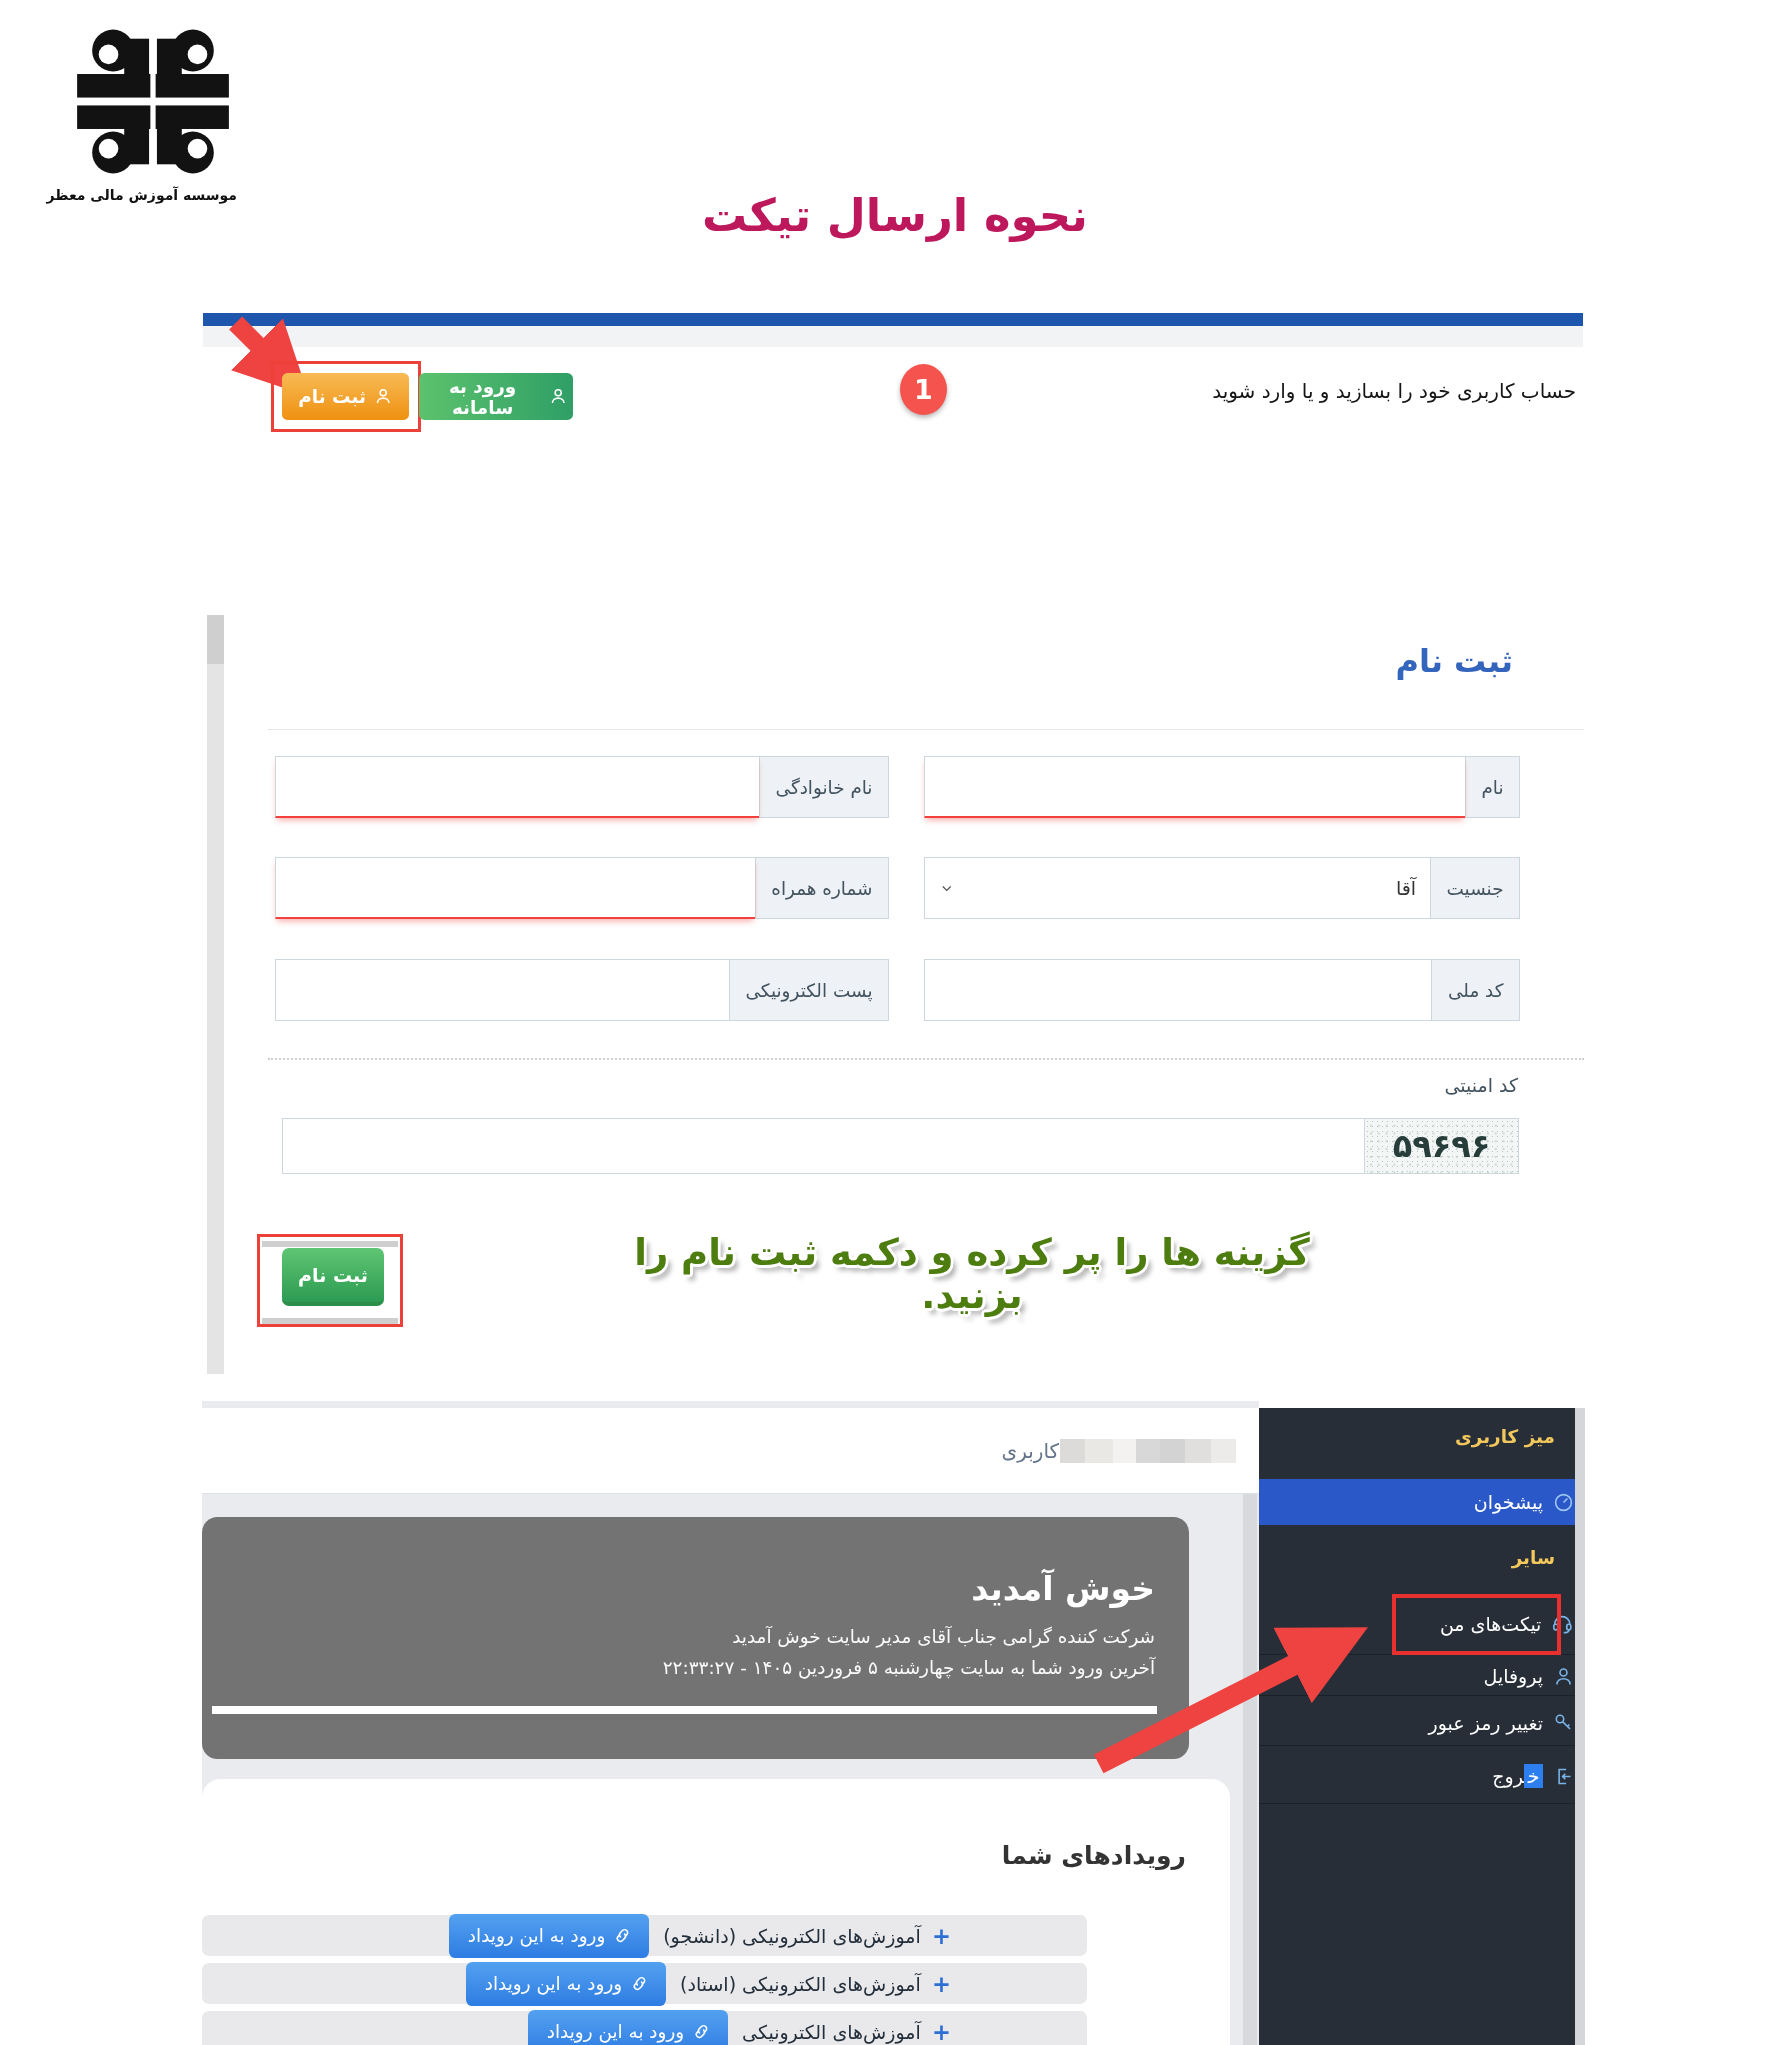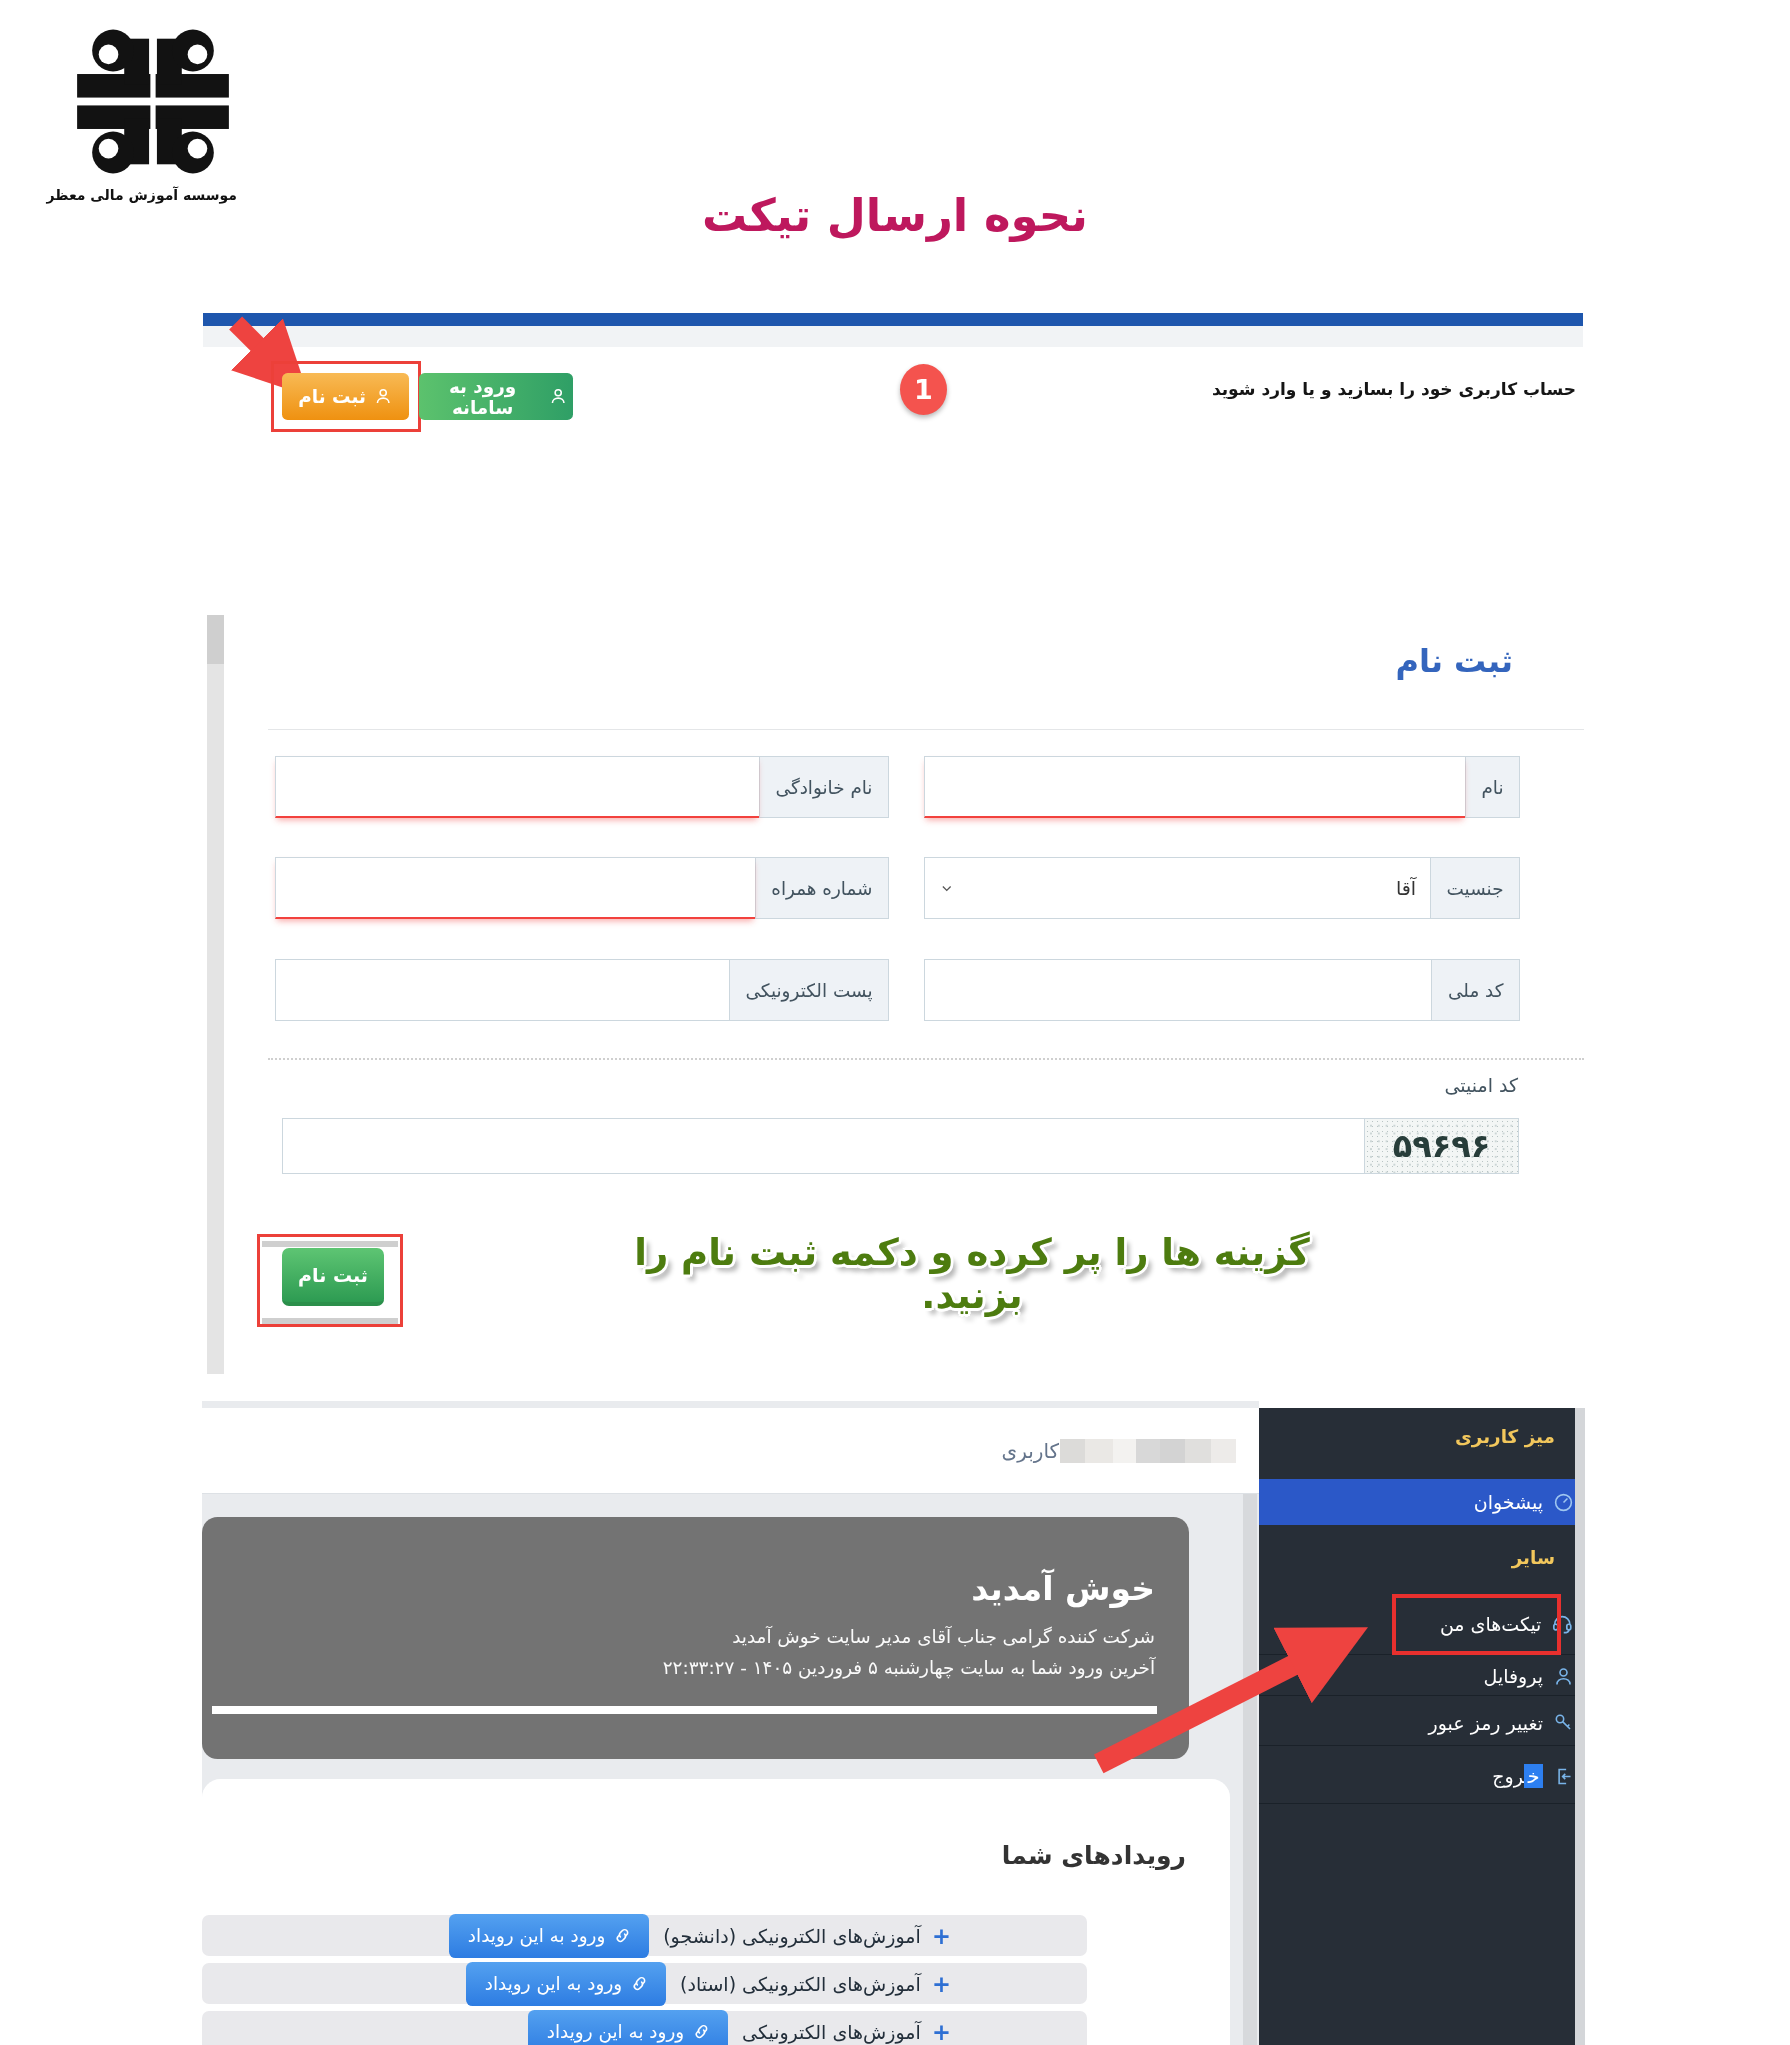--- a/index.html
+++ b/index.html
@@ -23,21 +23,21 @@
   .btn svg{flex:0 0 auto;}
   .btn-orange{position:absolute;left:79px;top:60px;width:127px;height:47px;border-radius:5.6px;
               background:linear-gradient(180deg,#f8ba55,#ef9110);font-size:18.4px;}
   .btn-green{position:absolute;left:216px;top:60px;width:154px;height:47px;border-radius:5.6px;
              background:linear-gradient(90deg,#5cc26d,#2f9f66);font-size:18.4px;}
   .red-box1{position:absolute;left:68px;top:48px;width:150px;height:71px;border:3.5px solid #ec4039;}
   .arrow1{position:absolute;left:2.8px;top:0;}
   .step-badge{position:absolute;left:697px;top:51px;width:47px;height:51px;border-radius:50%;
               background:#f4534e;color:#fff;font-size:27px;font-weight:bold;display:flex;
               align-items:center;justify-content:center;box-shadow:0 2.8px 5.6px rgba(0,0,0,.28);}
-  .step-hint{position:absolute;right:7px;top:66px;font-size:17px;font-weight:bold;color:#151515;direction:rtl;}
+  .step-hint{position:absolute;right:7px;top:66px;font-size:20px;font-weight:normal;color:#151515;direction:rtl;}
 
   
   .shot2{position:absolute;left:203px;top:611px;width:1381px;height:766px;}
   .left-scroll{position:absolute;left:3.5px;top:3.5px;width:17px;height:759px;background:#e4e4e4;}
   .left-scroll i{position:absolute;left:0;right:0;top:0;height:49px;background:#cfcfcf;}
   .form-title{position:absolute;right:71px;top:31px;margin:0;font-size:32px;font-weight:bold;
               color:#3465bd;direction:rtl;}
   .hline{position:absolute;left:65px;right:0;top:118px;border-top:1.4px solid #e4e6e8;}
   .ig{position:absolute;height:62px;display:flex;direction:rtl;}
   .ig .addon{background:#eef2f6;border:0.7px solid #ccd7de;color:#42535f;font-size:18.4px;

